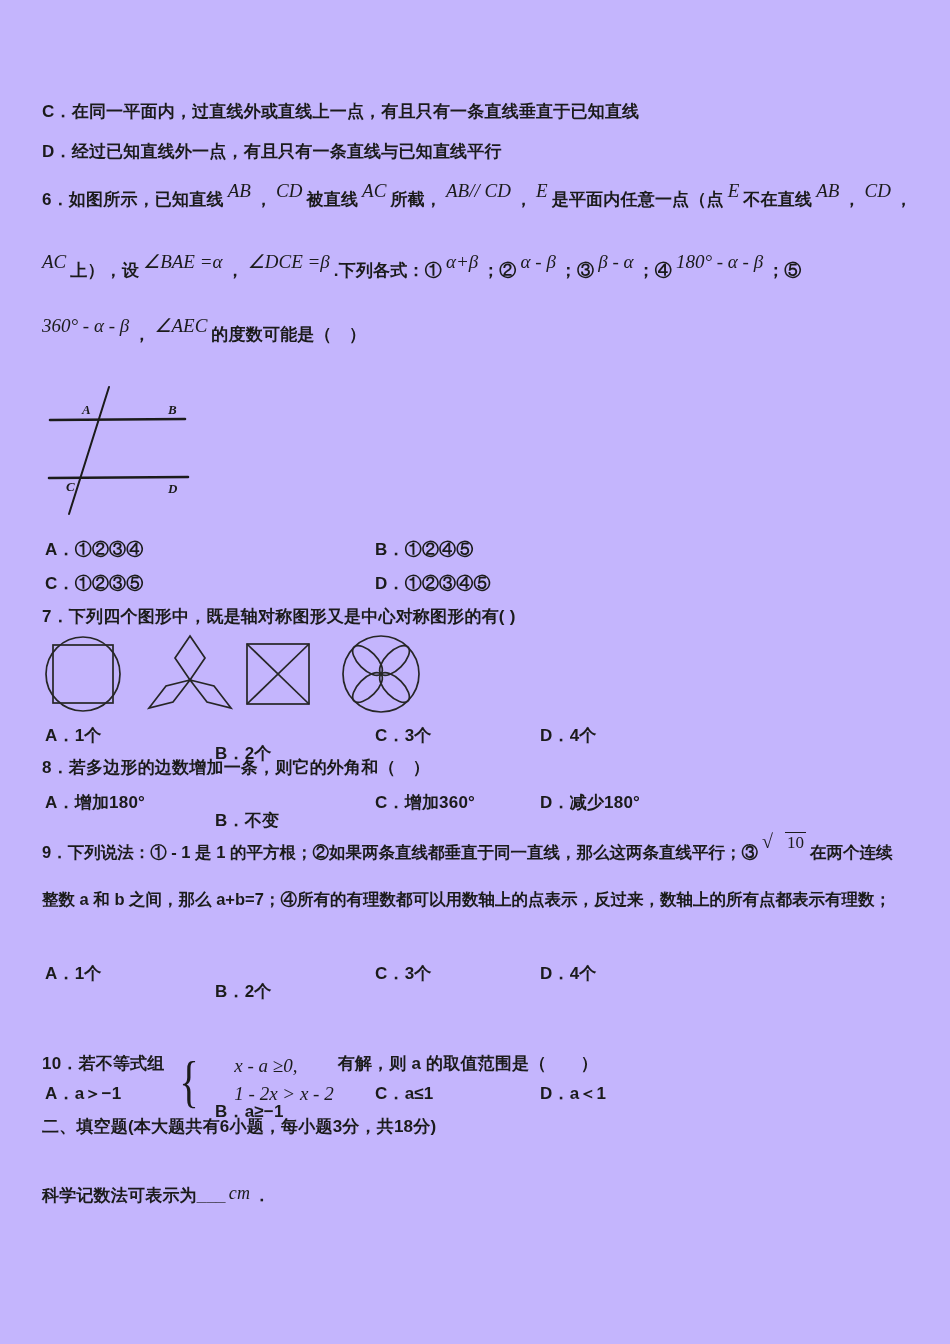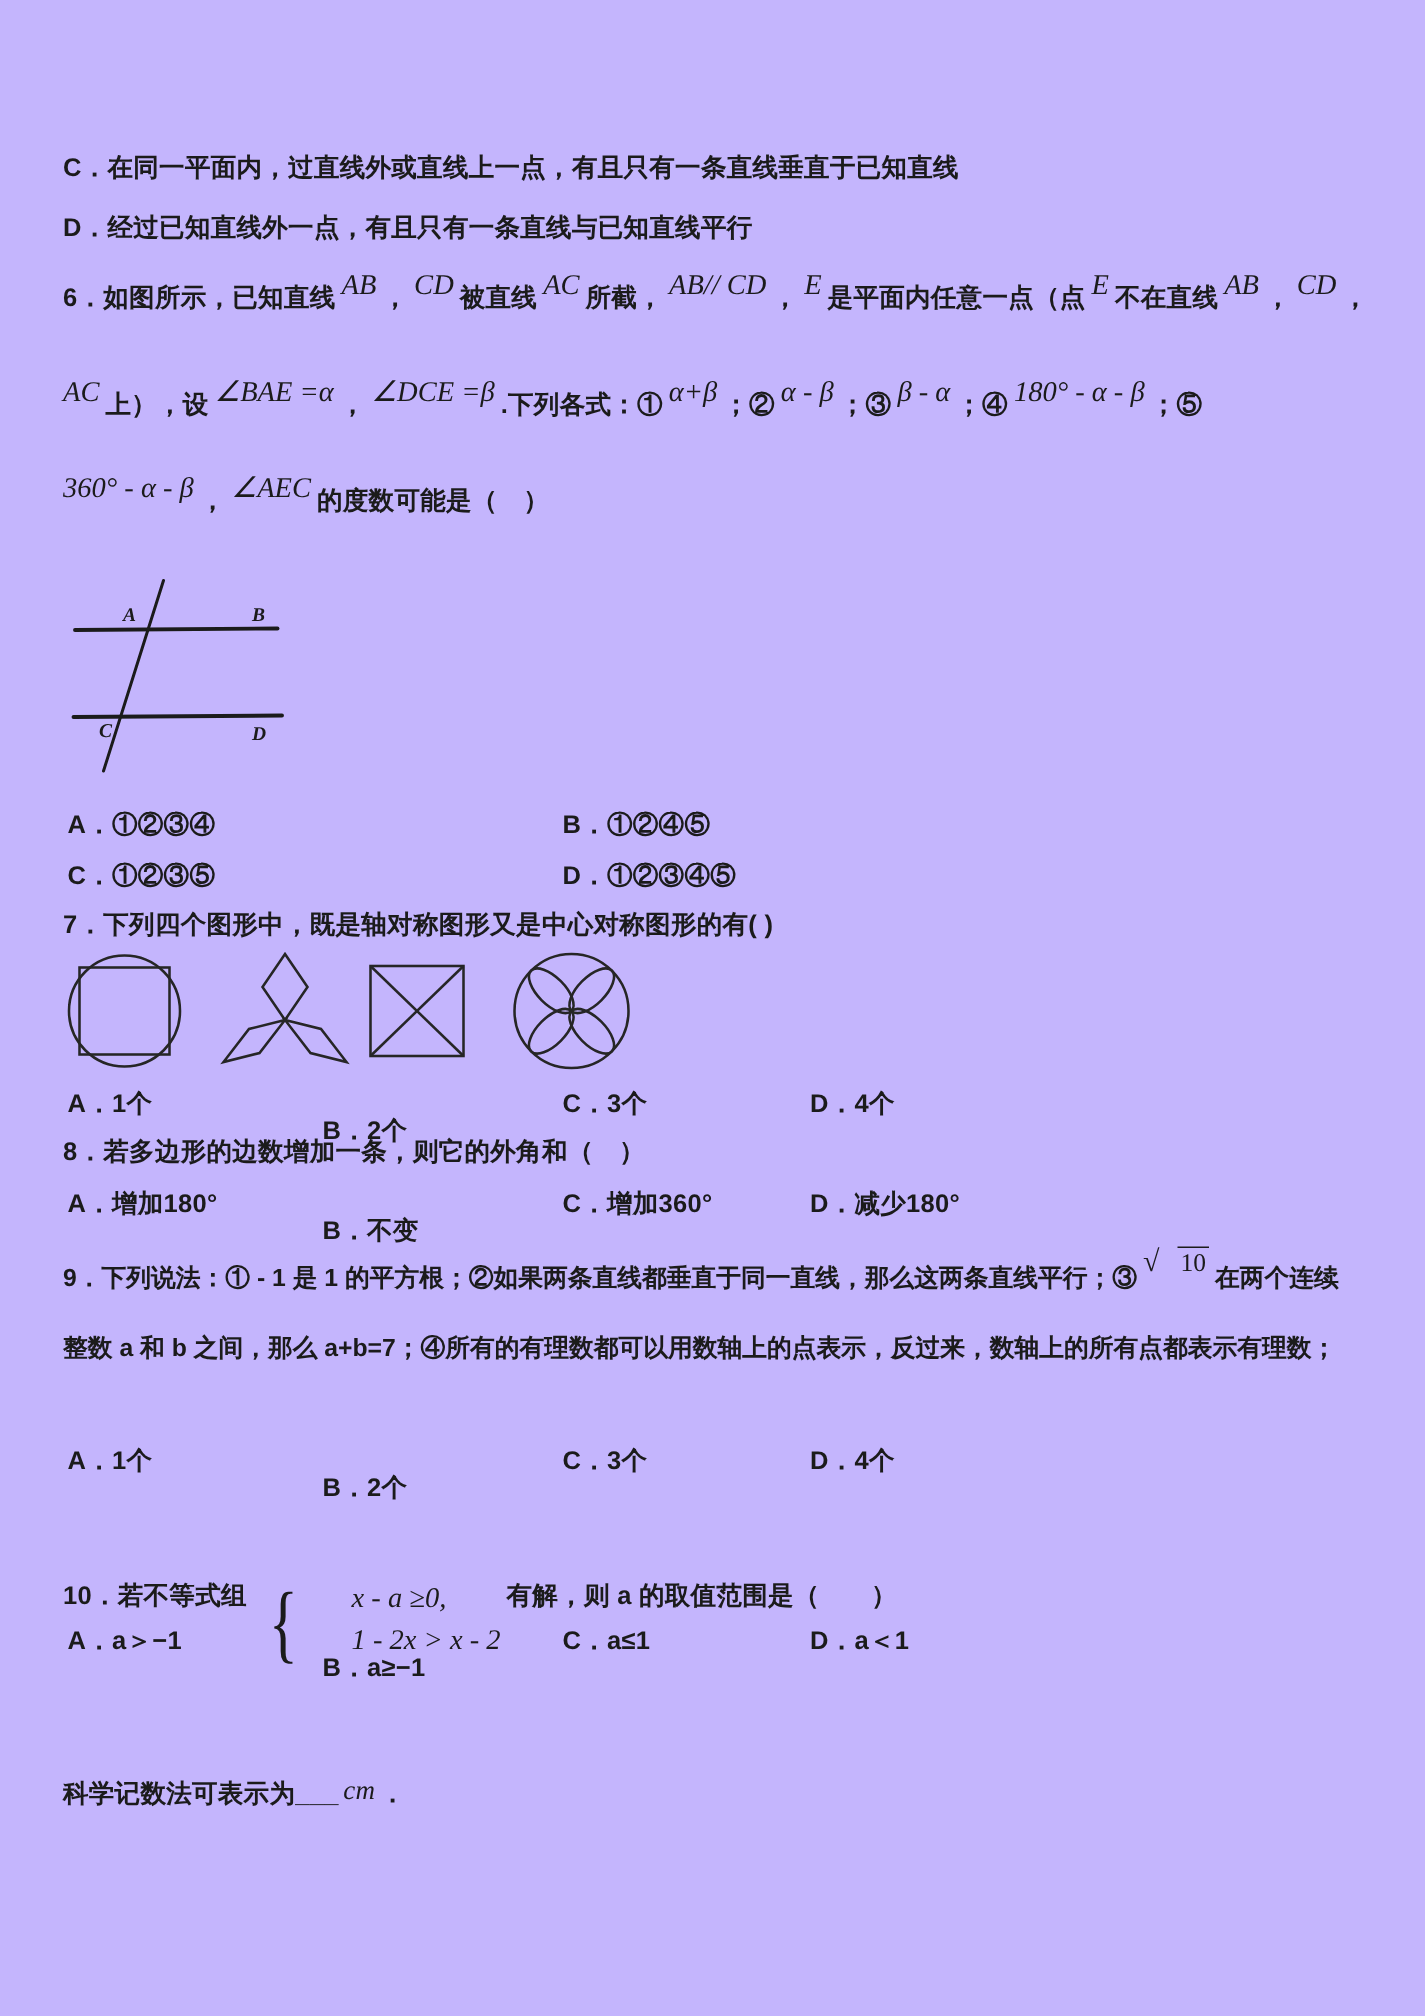--- a/index.html
+++ b/index.html
@@ -147,18 +147,19 @@
     </span>
     <span class="txt">有解，则 a 的取值范围是（　　）</span>
   </div>
   <div class="row" style="top:1082px">
     <span class="c1">A．a＞−1</span>
     <span class="c2">B．a≥−1</span>
     <span class="c3">C．a≤1</span>
     <span class="c4">D．a＜1</span>
   </div>
 
+  <div class="ln" style="top:1116px">二、填空题(本大题共有6小题，每小题3分，共18分)</div>
 
   <div class="ln" style="top:1184px">
     <span>科学记数法可表示为</span><span>___</span><span class="mi-tail" style="padding-left:3px">cm</span><span>．</span>
   </div>
 
 </div>
 
 </body></html>

